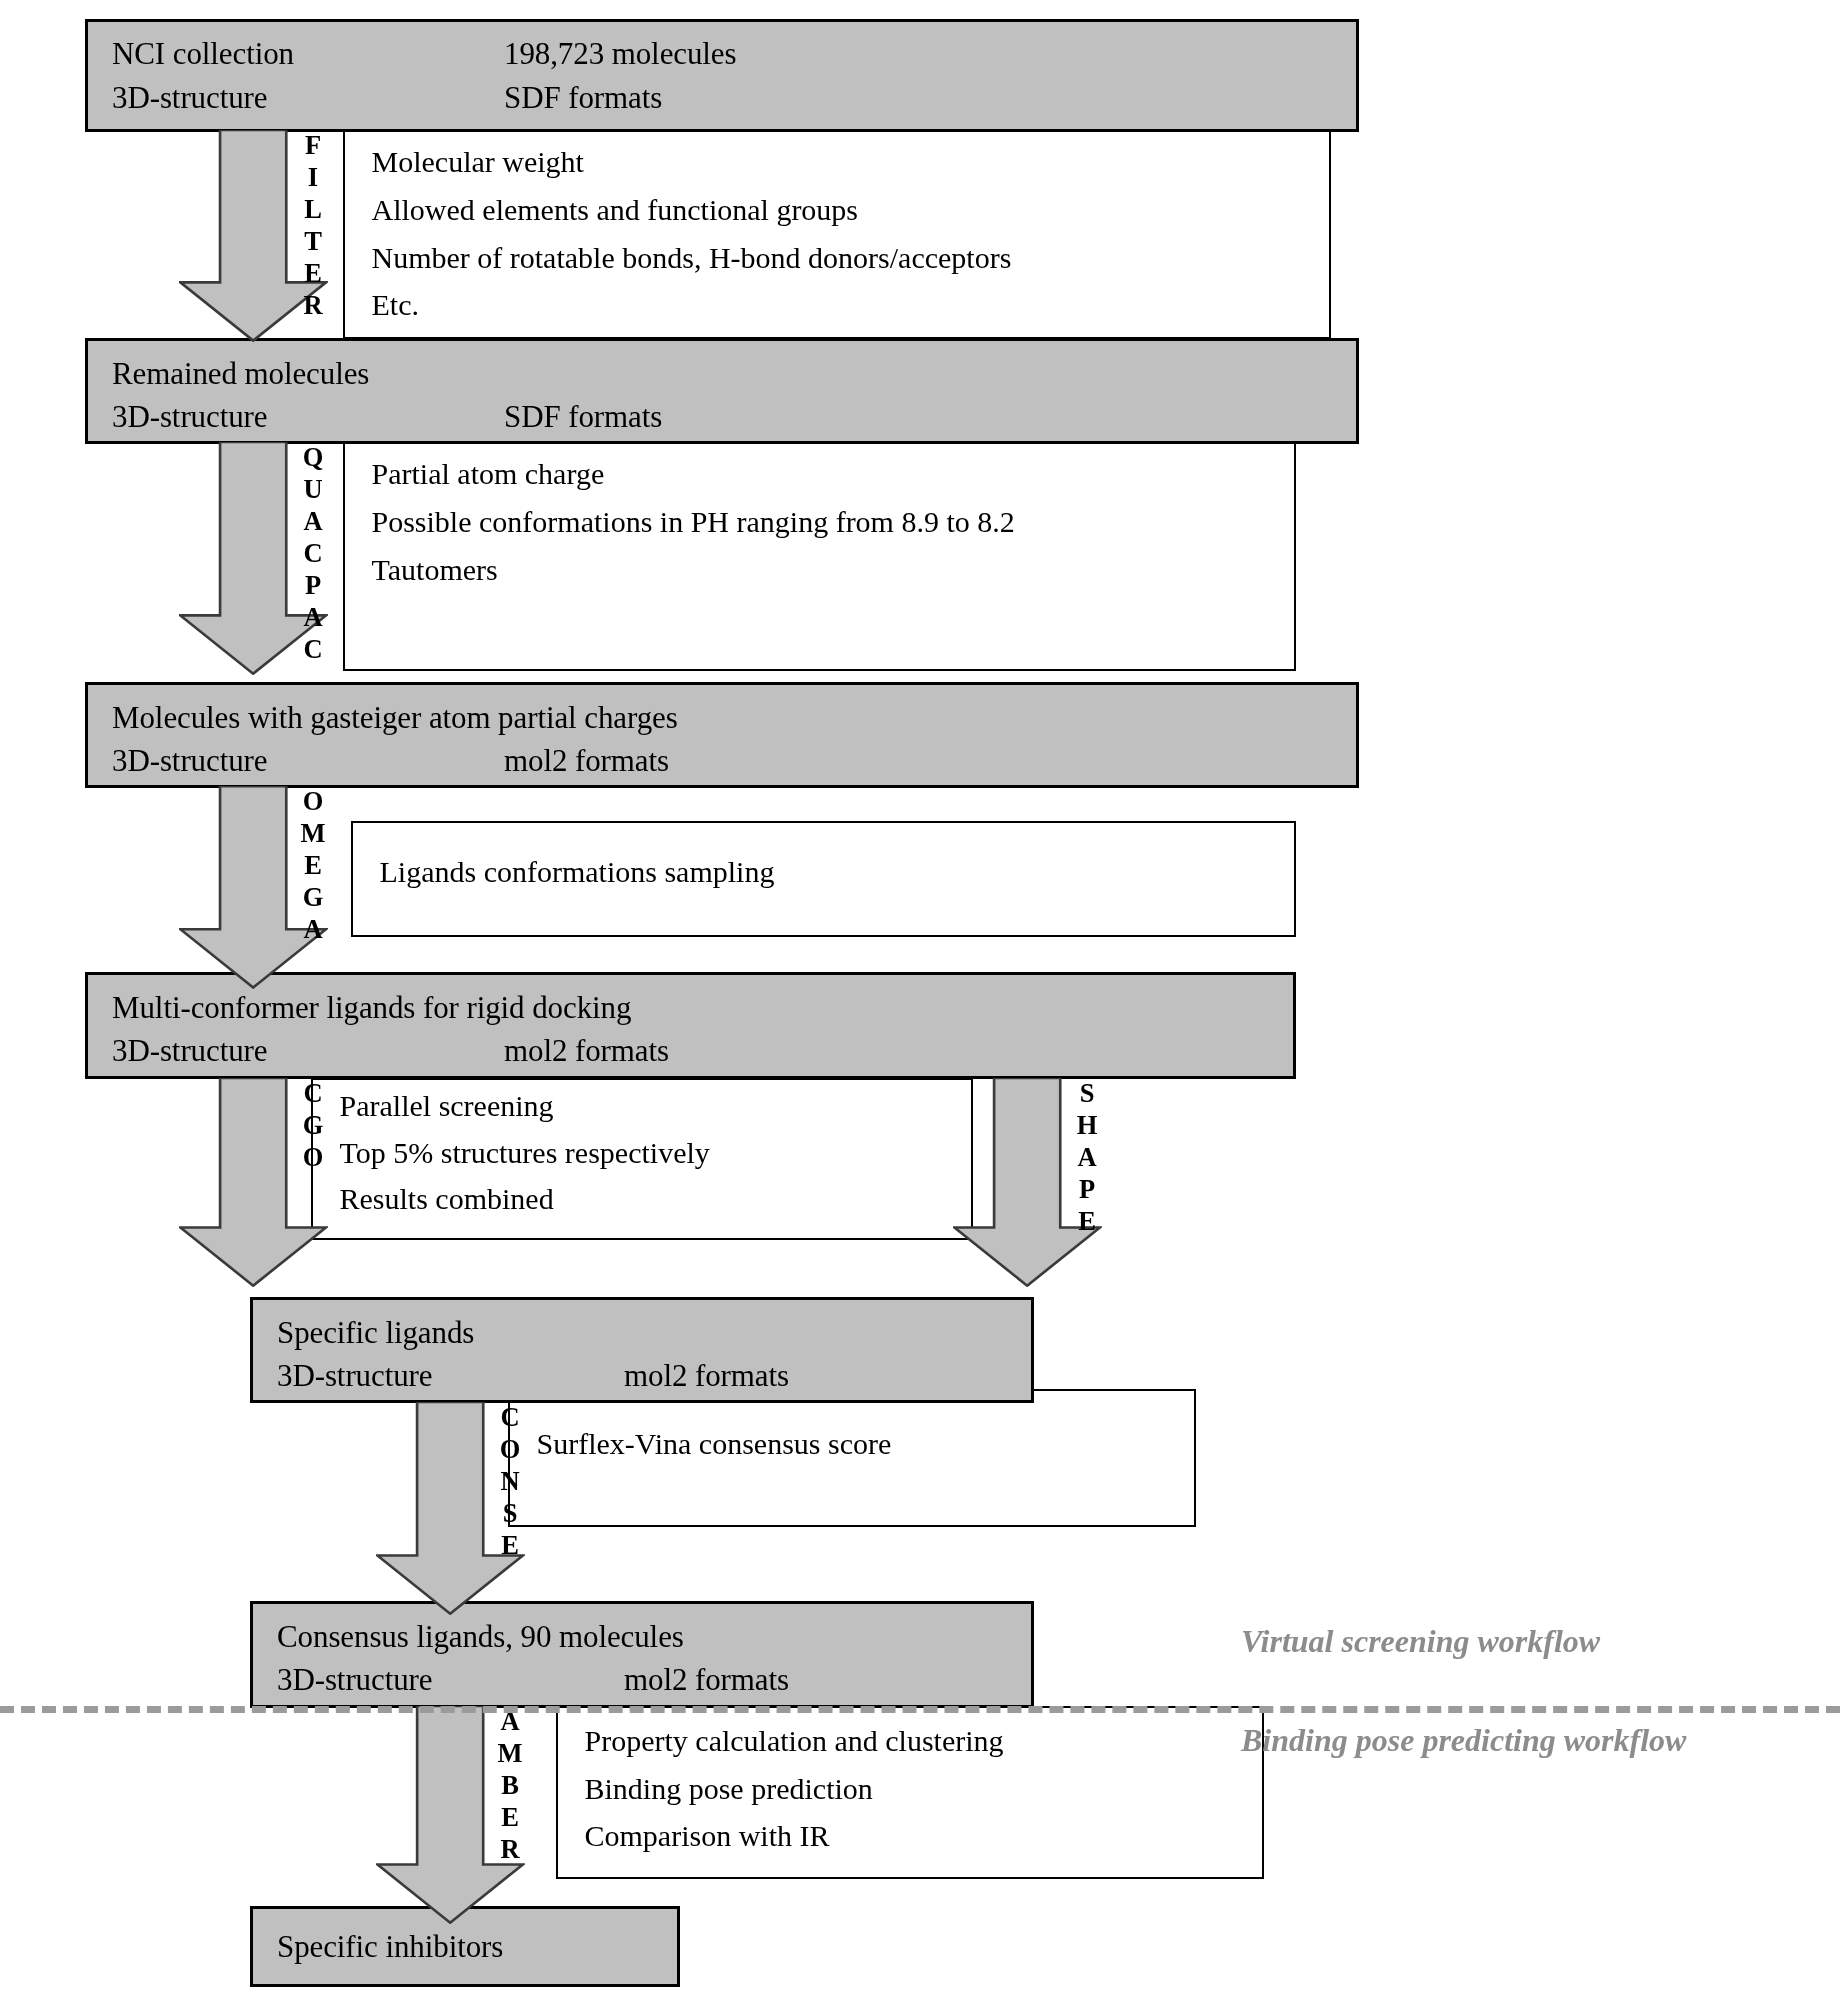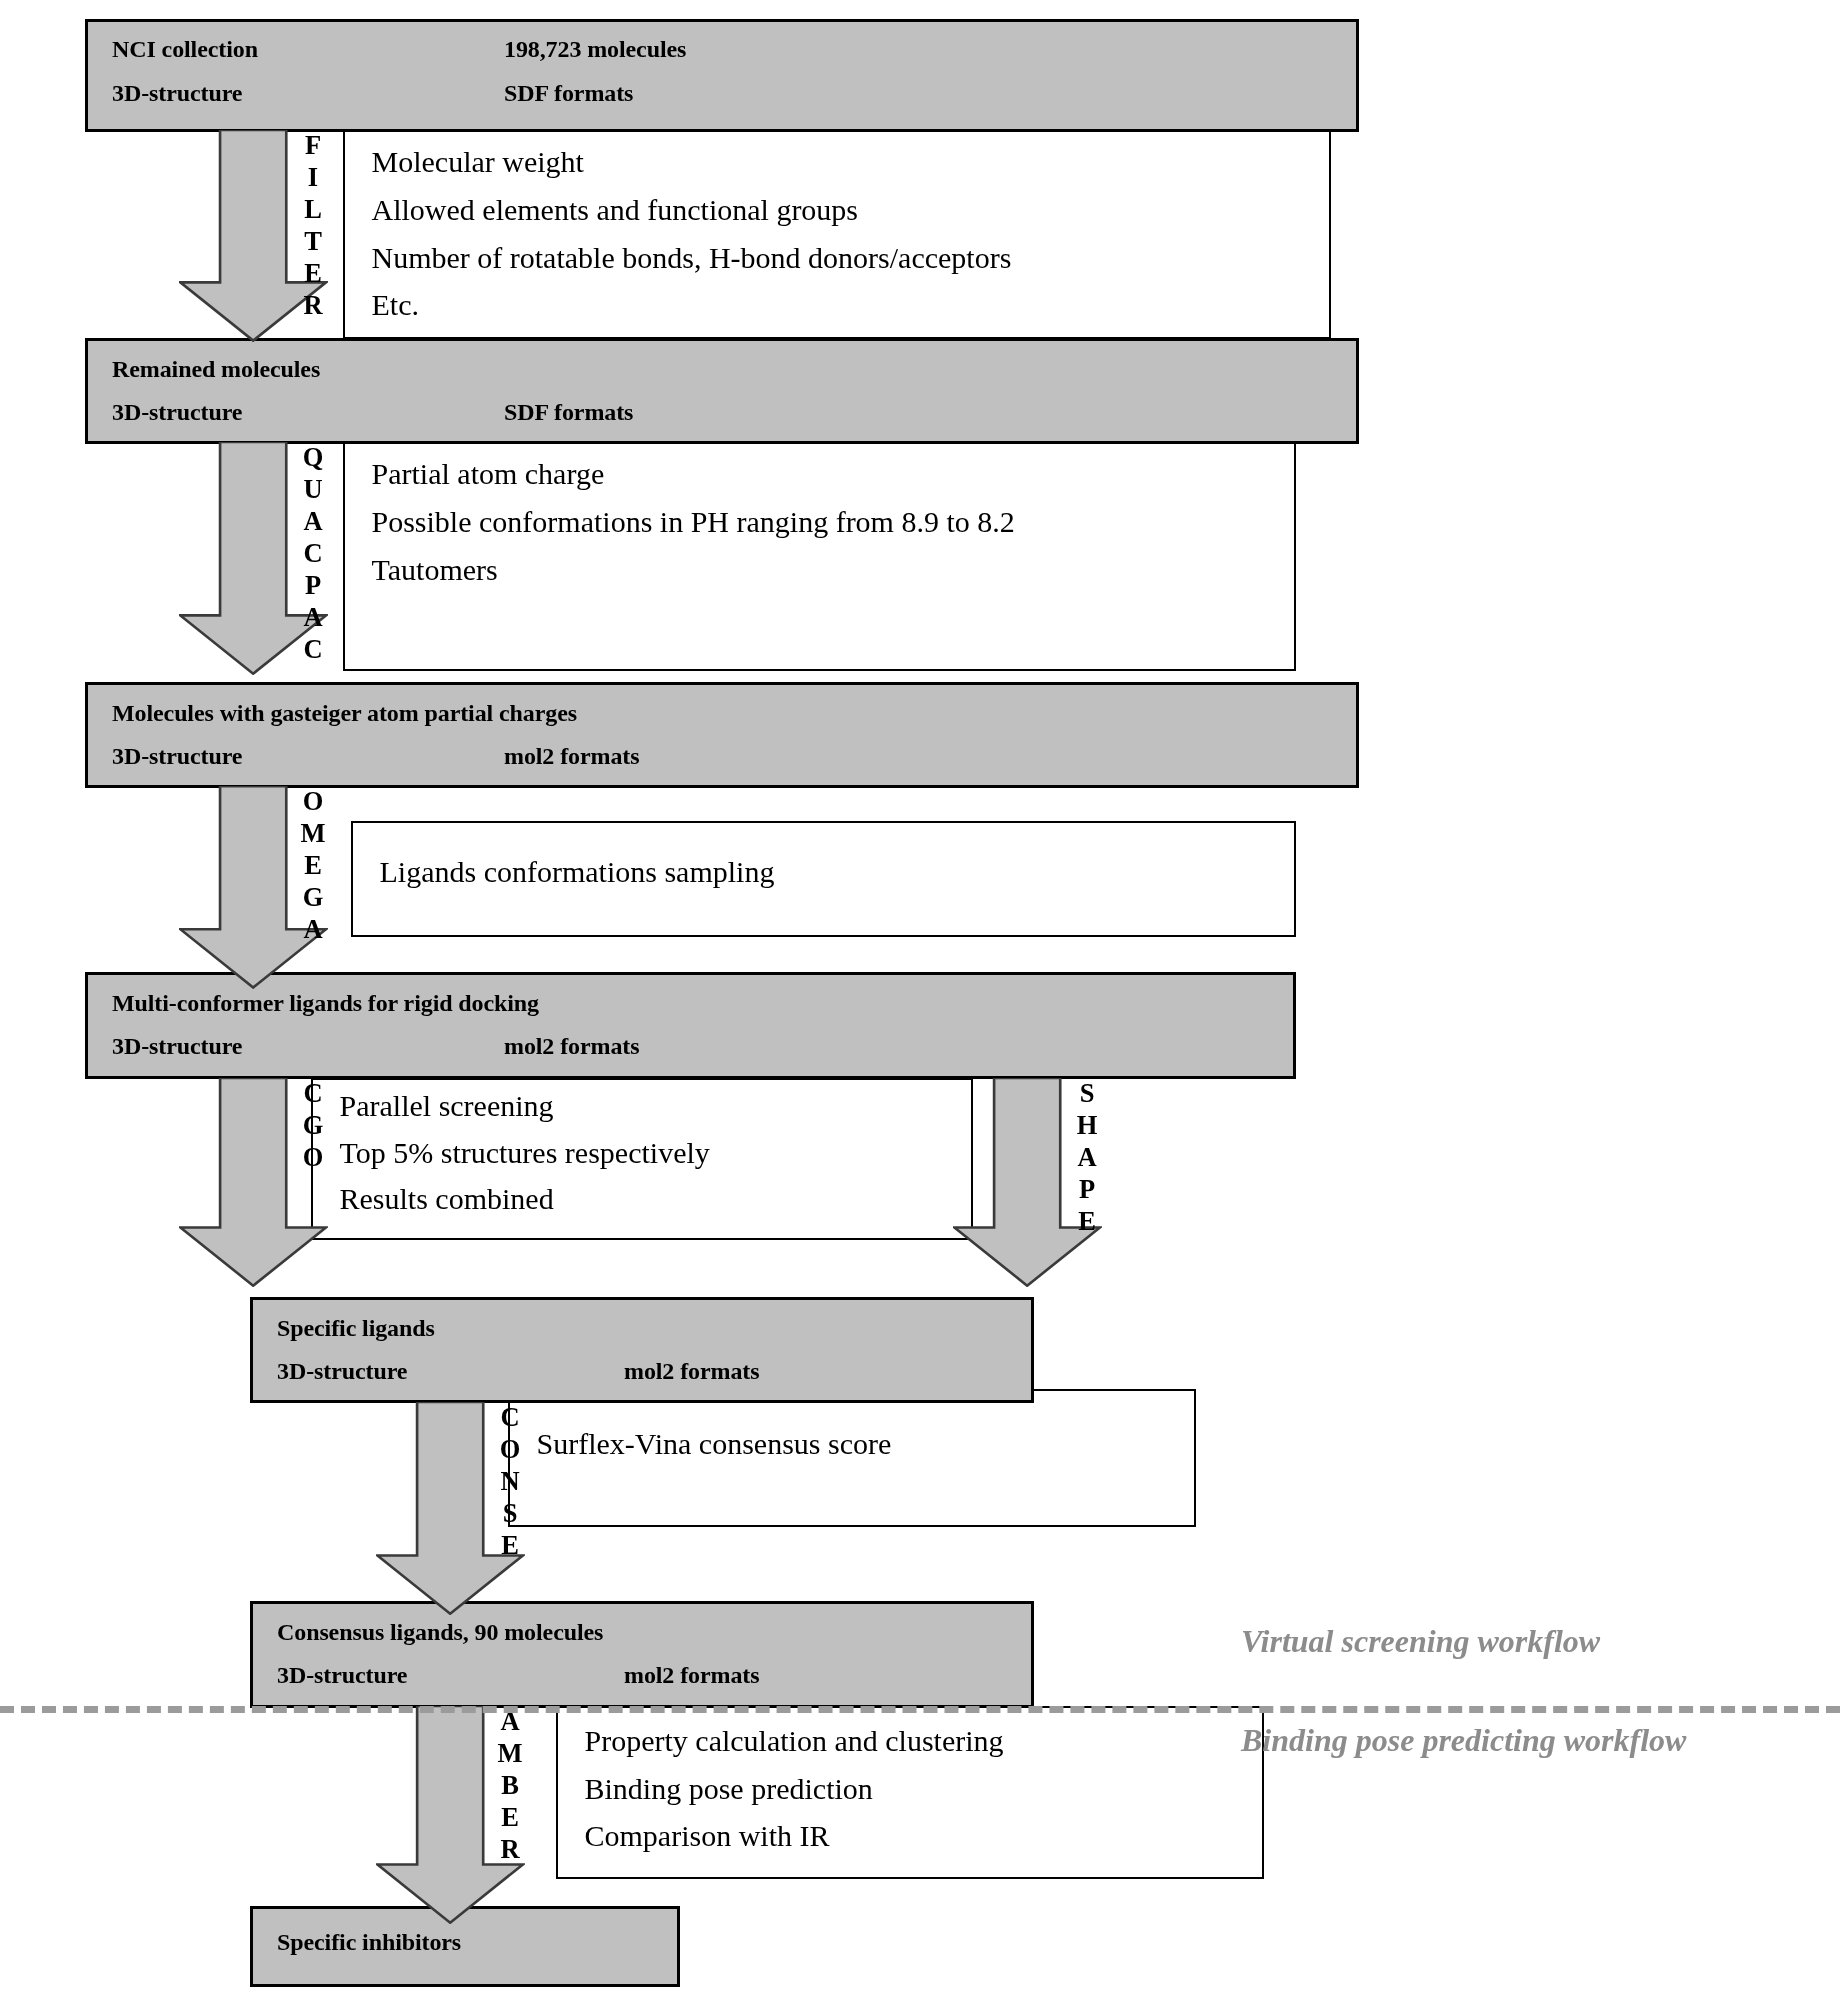--- a/index.html
+++ b/index.html
@@ -12,24 +12,24 @@
   
   .gbox{
     position:absolute;
     background:#c0c0c0;
     border:3.3px solid #000;
     box-sizing:border-box;
     z-index:4;
   }
   .gbox .ln{
     position:absolute;
-    font-weight:bold;
+    font-weight:normal;
     color:#000;
     white-space:nowrap;
-    font-size:24px;
+    font-size:31px;
     letter-spacing:-0.1px;
   }
   .gbox .l1{left:24px;top:14.6px;}
   .gbox .l2{left:24px;top:58px;text-align:right;}
   .gbox .c2{left:416px;top:58px;}
   .gbox .c1{left:416px;top:14.6px;}
 
   
   .wbox{
     position:absolute;

